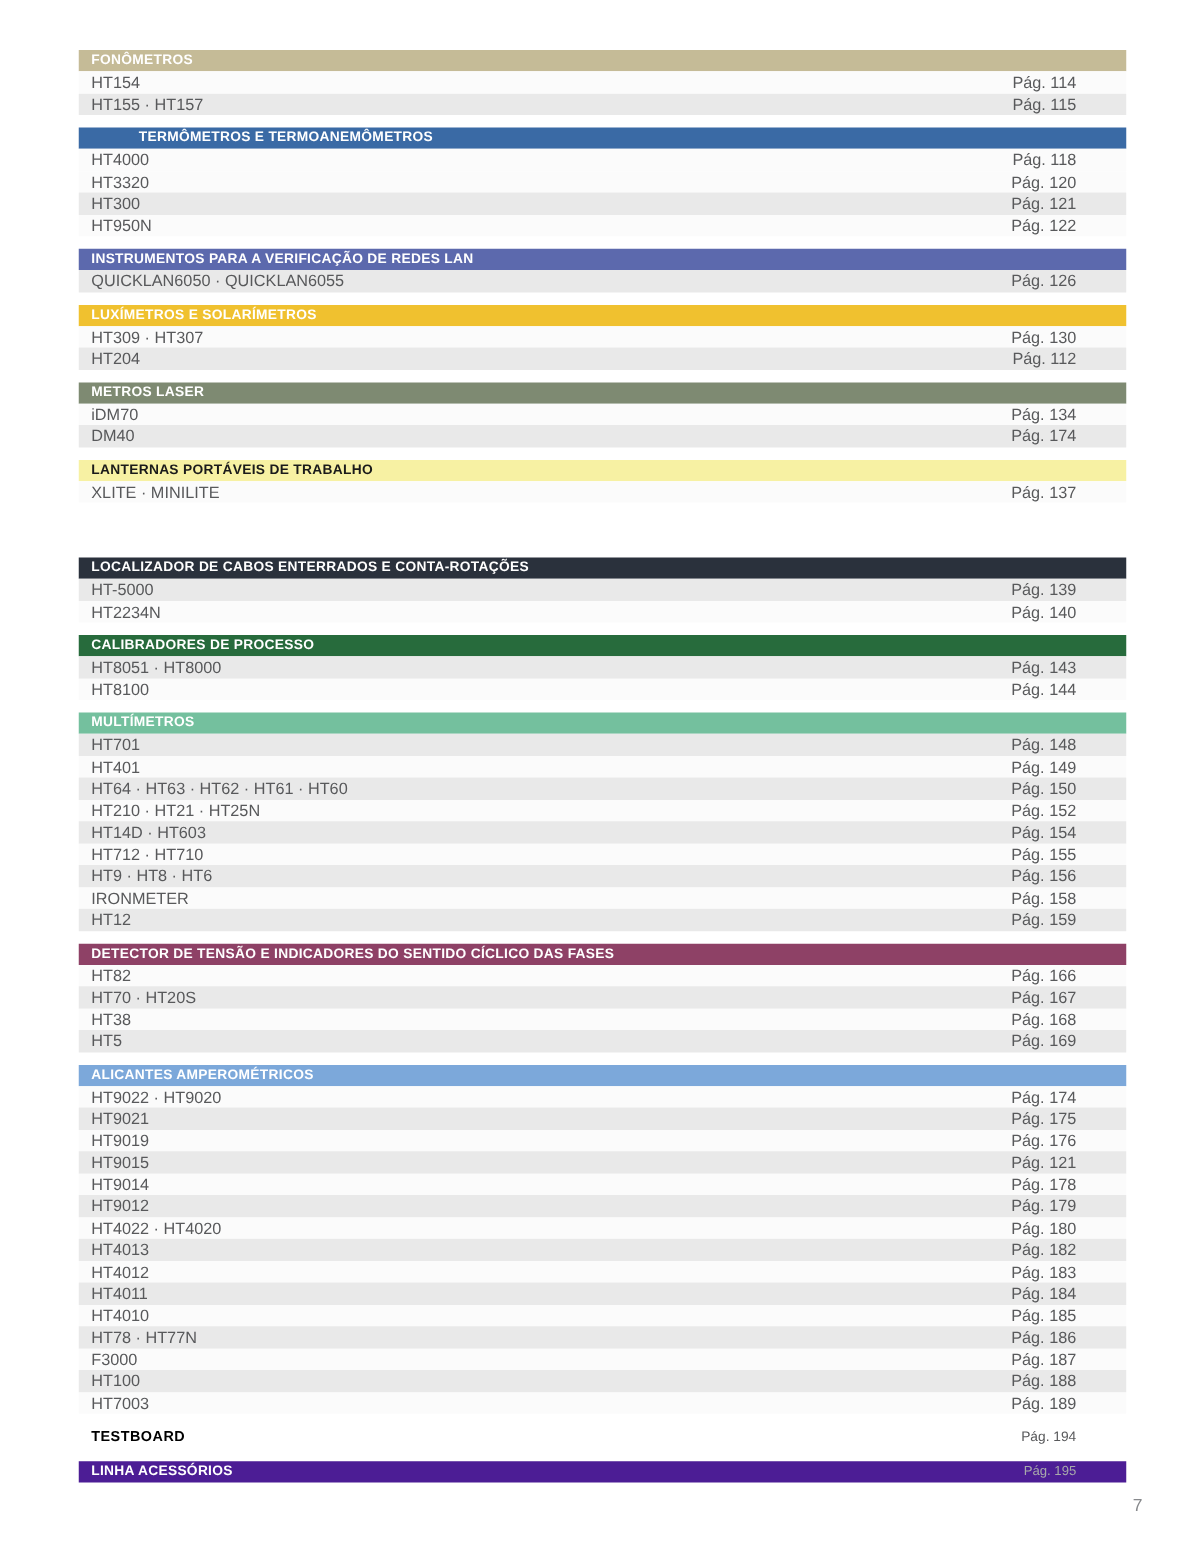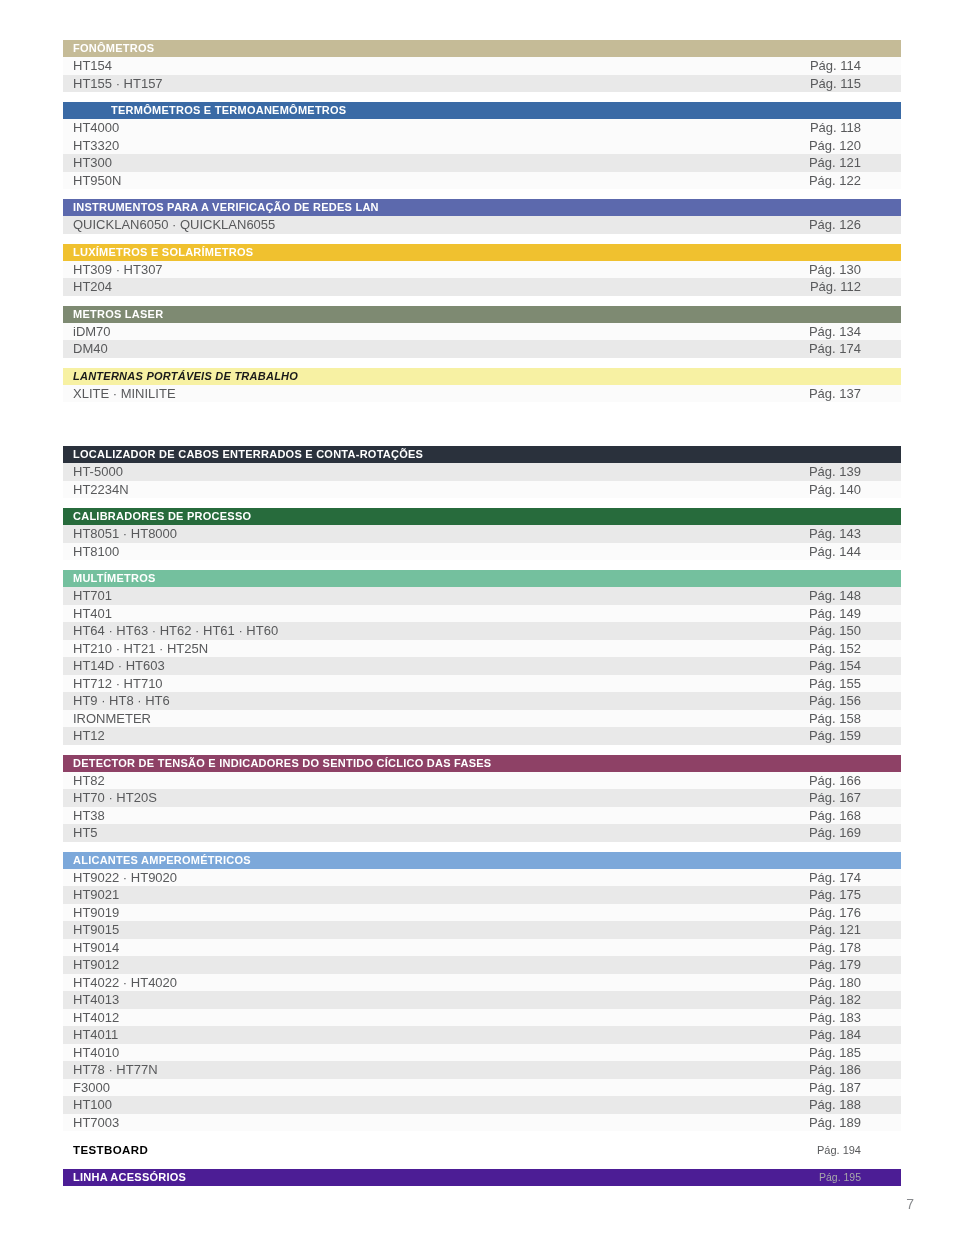--- a/index.html
+++ b/index.html
@@ -104,21 +104,21 @@
       <div class="toc-row">
         <span class="models">iDM70</span>
         <span class="page">Pág. 134</span>
       </div>
       <div class="toc-row alt">
         <span class="models">DM40</span>
         <span class="page">Pág. 174</span>
       </div>
     </section>
     <section class="section">
-      <div class="section-header" style="background: rgb(247, 241, 163); color: rgb(26, 26, 26); font-style: italic;">
+      <div class="section-header" style="background: rgb(247, 241, 163); color: rgb(26, 26, 26);">
         <span class="hdr-title">LANTERNAS PORTÁVEIS DE TRABALHO</span>
       </div>
       <div class="toc-row">
         <span class="models">XLITE · MINILITE</span>
         <span class="page">Pág. 137</span>
       </div>
     </section>
     <section class="section">
       <div class="section-header" style="background: rgb(42, 49, 60); color: rgb(255, 255, 255); margin-top: 44px;">
         <span class="hdr-title">LOCALIZADOR DE CABOS ENTERRADOS E CONTA-ROTAÇÕES</span>

